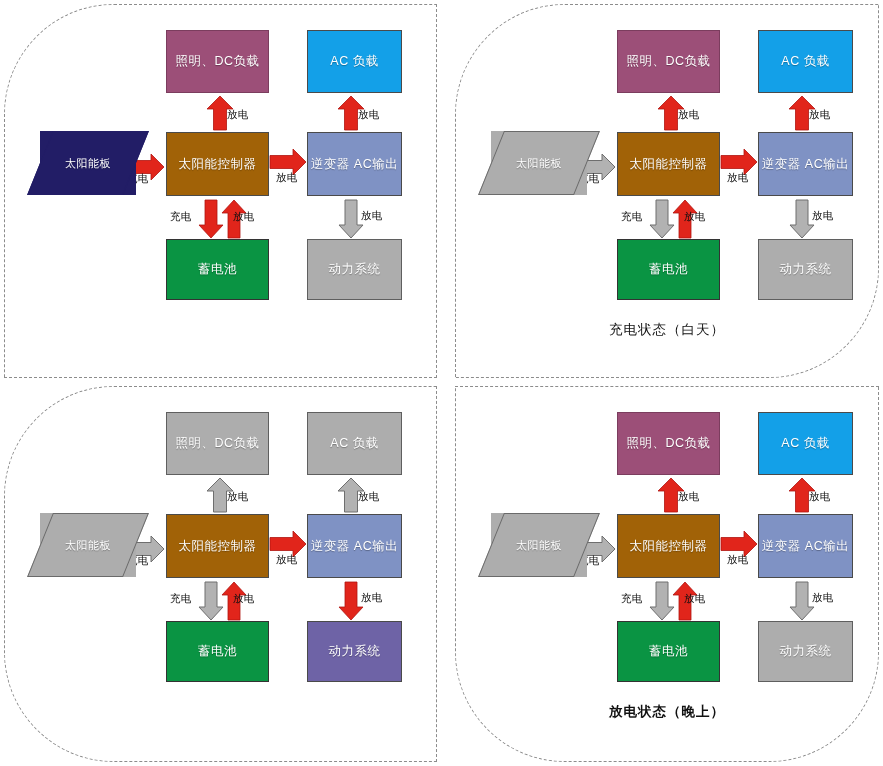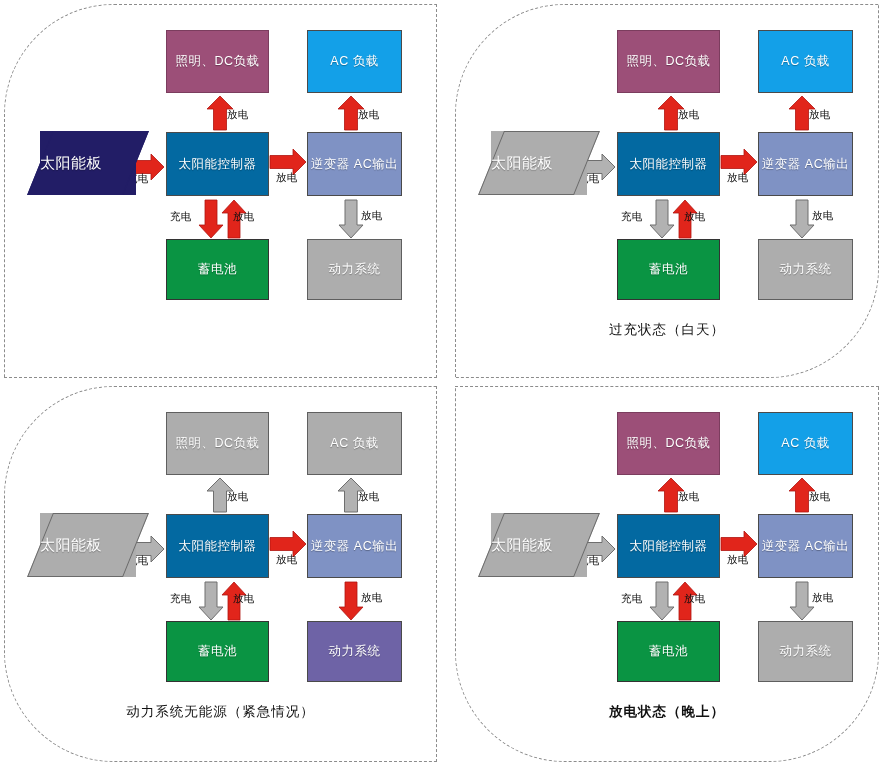--- a/index.html
+++ b/index.html
@@ -34,32 +34,32 @@
     display:flex;align-items:center;justify-content:center;
     color:#ffffff;
     font-size:12.5px;
     letter-spacing:.5px;
     text-align:center;
     line-height:1.15;
     text-shadow:0 1px 1px rgba(0,0,0,.30);
   }
   .c-magenta{background:#9c4f78;border-color:#7b3d5e;}
   .c-cyan   {background:#13a0e8;border-color:#4a4a4a;}
-  .c-orange {background:#0369a1;border-color:#4a4a4a;}
+  .c-orange {background:#a16207;border-color:#4a4a4a;}
   .c-slate  {background:#7f92c4;border-color:#4a4a4a;}
   .c-green  {background:#0a9443;border-color:#333333;}
   .c-gray   {background:#adadad;border-color:#5f5f5f;}
   .c-purple {background:#6e63a6;border-color:#4a4a4a;}
   .c-navy   {background:#221d66;border-color:#221d66;}
 
   
   .para{
     position:absolute;
-    display:flex;align-items:center;
-    color:#ffffff;font-size:15px;letter-spacing:.5px;
+    display:flex;align-items:center;justify-content:center;
+    color:#ffffff;font-size:11px;letter-spacing:.5px;
     text-shadow:0 1px 1px rgba(0,0,0,.30);
   }
   .para .skin{
     position:absolute;inset:0;
     transform:skewX(-22deg);
     border:1px solid #5a5a5a;
     box-sizing:border-box;
   }
   .para .txt{position:relative;z-index:2;}
   .para.c-navy .skin{background:#221d66;border-color:#221d66;}
@@ -220,21 +220,21 @@
         <div class="node c-green" style="left: 162px; top: 235px; width: 103px; height: 61px;">
           <span>蓄电池</span>
         </div>
         <div class="node c-gray" style="left: 303px; top: 235px; width: 95px; height: 61px;">
           <span>动力系统</span>
         </div>
         <div class="para c-gray" style="left: 36px; top: 127px; width: 96px; height: 64px;">
           <div class="skin"></div>
           <span class="txt">太阳能板</span>
         </div>
-        <div class="caption" style="top: 317px;">过充状态（白天）</div>
+        <div class="caption" style="top: 317px;">充电状态（白天）</div>
       </div>
     </div>
     <div class="panel p3" style="left: 4px; top: 386px; width: 433px; height: 376px;">
       <div class="frame"></div>
       <div class="stage">
         <div class="arrow" style="left: 116px; top: 150px;">
           <svg width="44" height="26" viewBox="0 0 44 26">
             <polygon points="0,6.5 31,6.5 31,0 44,13 31,26 31,19.5 0,19.5" fill="#b2b2b2" stroke="#6e6e6e" stroke-width="1"></polygon>
           </svg>
         </div>
@@ -290,21 +290,20 @@
         <div class="node c-green" style="left: 162px; top: 235px; width: 103px; height: 61px;">
           <span>蓄电池</span>
         </div>
         <div class="node c-purple" style="left: 303px; top: 235px; width: 95px; height: 61px;">
           <span>动力系统</span>
         </div>
         <div class="para c-gray" style="left: 36px; top: 127px; width: 96px; height: 64px;">
           <div class="skin"></div>
           <span class="txt">太阳能板</span>
         </div>
-        <div class="caption" style="top: 317px;">动力系统无能源（紧急情况）</div>
       </div>
     </div>
     <div class="panel p4" style="left: 455px; top: 386px; width: 424px; height: 376px;">
       <div class="frame"></div>
       <div class="stage">
         <div class="arrow" style="left: 116px; top: 150px;">
           <svg width="44" height="26" viewBox="0 0 44 26">
             <polygon points="0,6.5 31,6.5 31,0 44,13 31,26 31,19.5 0,19.5" fill="#b2b2b2" stroke="#6e6e6e" stroke-width="1"></polygon>
           </svg>
         </div>

